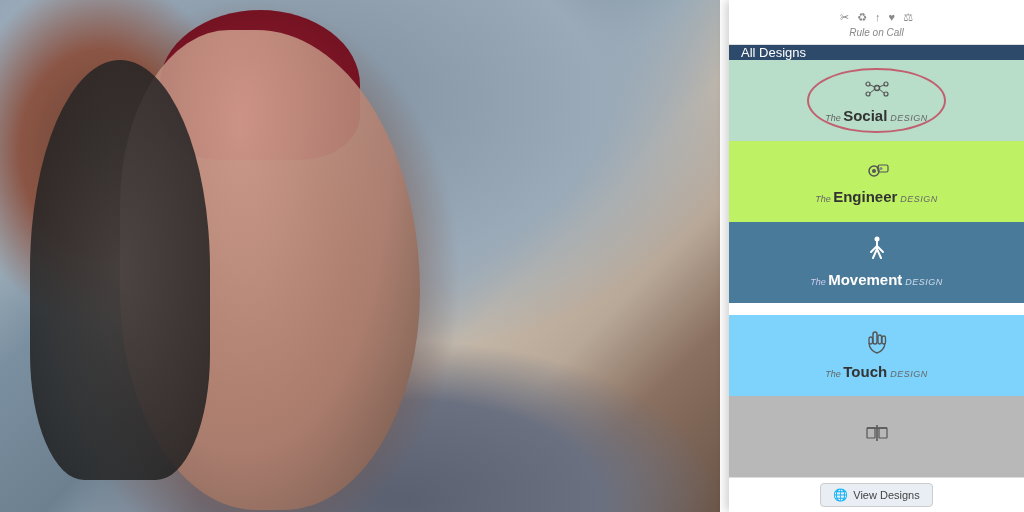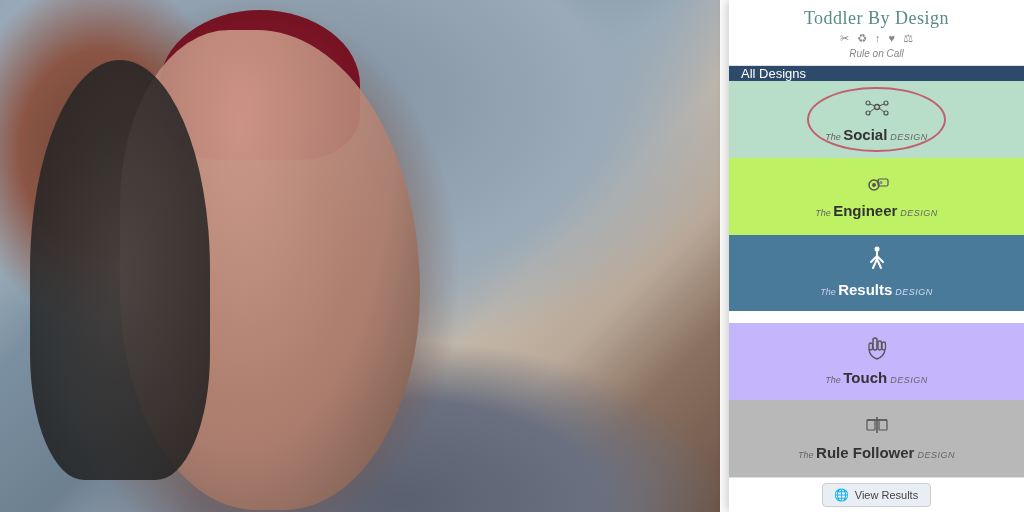--- a/index.html
+++ b/index.html
@@ -158,21 +158,21 @@
 
     .design-item-engineer {
       background: #bef264;
     }
 
     .design-item-movement {
       background: #4a7a9a;
     }
 
     .design-item-touch {
-      background: #c4b5fd;
+      background: #7dd3fc;
       margin-top: 12px;
     }
 
     .design-item-rule {
       background: #b8b8b8;
     }
 
     .design-icon {
       font-size: 22px;
       margin-bottom: 2px;
@@ -267,21 +267,20 @@
 
 <div class="bg-photo">
   <div class="hat"></div>
   <div class="figure-child"></div>
   <div class="figure-dark"></div>
 </div>
 
 <div class="right-panel">
 
   <div class="app-header">
-    <div class="app-title">Toddler By Design</div>
     <div class="app-icons">
       <span>✂</span>
       <span>♻</span>
       <span>↑</span>
       <span>♥</span>
       <span>⚖</span>
     </div>
     <div class="app-subtitle">Rule on Call</div>
   </div>
 
@@ -333,21 +332,21 @@
         <svg width="22" height="28" viewBox="0 0 22 28" fill="none" xmlns="http://www.w3.org/2000/svg">
           <circle cx="11" cy="3" r="2.5" fill="white"></circle>
           <line x1="11" y1="5.5" x2="11" y2="13" stroke="white" stroke-width="2" stroke-linecap="round"></line>
           <line x1="11" y1="10" x2="5" y2="16" stroke="white" stroke-width="2" stroke-linecap="round"></line>
           <line x1="11" y1="10" x2="17" y2="16" stroke="white" stroke-width="2" stroke-linecap="round"></line>
           <line x1="11" y1="13" x2="7" y2="22" stroke="white" stroke-width="2" stroke-linecap="round"></line>
           <line x1="11" y1="13" x2="15" y2="22" stroke="white" stroke-width="2" stroke-linecap="round"></line>
         </svg>
       </div>
       <div class="design-label">
-        <span class="the-word">The </span><span class="main-word">Results</span><span class="design-word"> Design</span>
+        <span class="the-word">The </span><span class="main-word">Movement</span><span class="design-word"> Design</span>
       </div>
     </div>
 
     <div class="design-item design-item-touch">
       <div class="design-icon">
         <svg width="24" height="26" viewBox="0 0 24 26" fill="none" xmlns="http://www.w3.org/2000/svg">
           <rect x="8" y="2" width="4" height="12" rx="2" stroke="#555" stroke-width="1.5" fill="none"></rect>
           <rect x="13" y="5" width="3.5" height="9" rx="1.75" stroke="#555" stroke-width="1.3" fill="none"></rect>
           <rect x="17" y="6" width="3.5" height="8" rx="1.75" stroke="#555" stroke-width="1.3" fill="none"></rect>
           <rect x="4" y="7" width="3.5" height="7" rx="1.75" stroke="#555" stroke-width="1.3" fill="none"></rect>
@@ -361,27 +360,24 @@
 
     <div class="design-item design-item-rule">
       <div class="design-icon">
         <svg width="28" height="22" viewBox="0 0 28 22" fill="none" xmlns="http://www.w3.org/2000/svg">
           <line x1="14" y1="2" x2="14" y2="18" stroke="#555" stroke-width="1.5"></line>
           <line x1="4" y1="5" x2="24" y2="5" stroke="#555" stroke-width="1.5"></line>
           <rect x="4" y="5" width="8" height="10" rx="0.5" stroke="#555" stroke-width="1.2" fill="none"></rect>
           <rect x="16" y="5" width="8" height="10" rx="0.5" stroke="#555" stroke-width="1.2" fill="none"></rect>
         </svg>
       </div>
-      <div class="design-label">
-        <span class="the-word">The </span><span class="main-word">Rule Follower</span><span class="design-word"> Design</span>
-      </div>
     </div>
 
   </div>
 
   <div class="view-results-btn">
     <div class="view-results-inner">
       <span class="globe-icon">🌐</span>
-      <span>View Results</span>
+      <span>View Designs</span>
     </div>
   </div>
 
 </div>
 
 </body></html>

